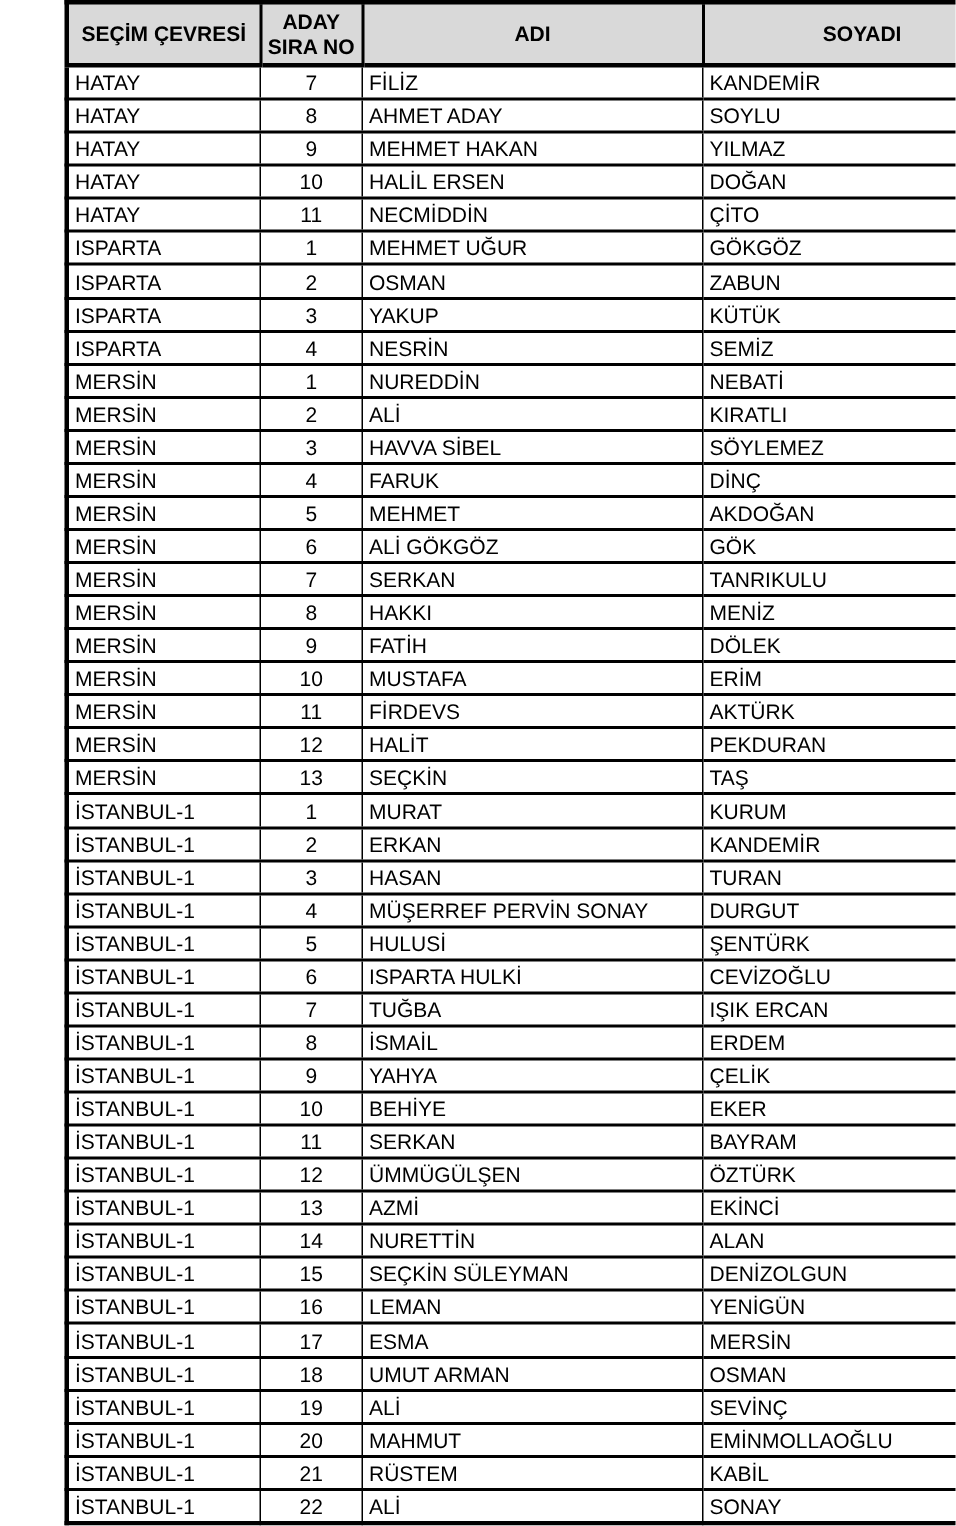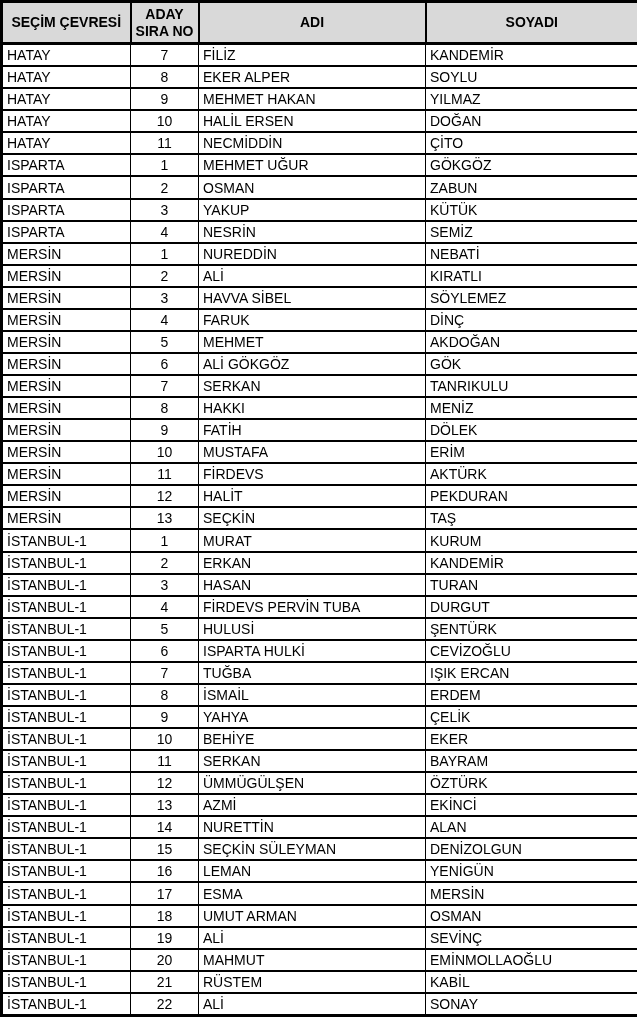--- a/index.html
+++ b/index.html
@@ -6,20 +6,21 @@
     margin: 0;
     padding: 0;
     background: #ffffff;
   }
   .page {
     width: 637px;
     height: 1017px;
     box-sizing: border-box;
     background: #ffffff;
     font-family: "Liberation Sans", sans-serif;
+    padding-left: 43px;
   }
   table.candidate-table {
     width: 100%;
     height: 100%;
     border-collapse: collapse;
     table-layout: fixed;
     border: 3px solid #000000;
   }
   table.candidate-table thead tr {
     height: 42px;
@@ -85,21 +86,21 @@
     <tbody id="table-body">
         <tr>
           <td class="col-district">HATAY</td>
           <td class="col-order-no">7</td>
           <td class="col-first-name">FİLİZ</td>
           <td class="col-last-name">KANDEMİR</td>
         </tr>
         <tr>
           <td class="col-district">HATAY</td>
           <td class="col-order-no">8</td>
-          <td class="col-first-name">EKER ALPER</td>
+          <td class="col-first-name">AHMET ADAY</td>
           <td class="col-last-name">SOYLU</td>
         </tr>
         <tr>
           <td class="col-district">HATAY</td>
           <td class="col-order-no">9</td>
           <td class="col-first-name">MEHMET HAKAN</td>
           <td class="col-last-name">YILMAZ</td>
         </tr>
         <tr>
           <td class="col-district">HATAY</td>
@@ -229,21 +230,21 @@
         </tr>
         <tr>
           <td class="col-district">İSTANBUL-1</td>
           <td class="col-order-no">3</td>
           <td class="col-first-name">HASAN</td>
           <td class="col-last-name">TURAN</td>
         </tr>
         <tr>
           <td class="col-district">İSTANBUL-1</td>
           <td class="col-order-no">4</td>
-          <td class="col-first-name">FİRDEVS PERVİN TUBA</td>
+          <td class="col-first-name">MÜŞERREF PERVİN SONAY</td>
           <td class="col-last-name">DURGUT</td>
         </tr>
         <tr>
           <td class="col-district">İSTANBUL-1</td>
           <td class="col-order-no">5</td>
           <td class="col-first-name">HULUSİ</td>
           <td class="col-last-name">ŞENTÜRK</td>
         </tr>
         <tr>
           <td class="col-district">İSTANBUL-1</td>

